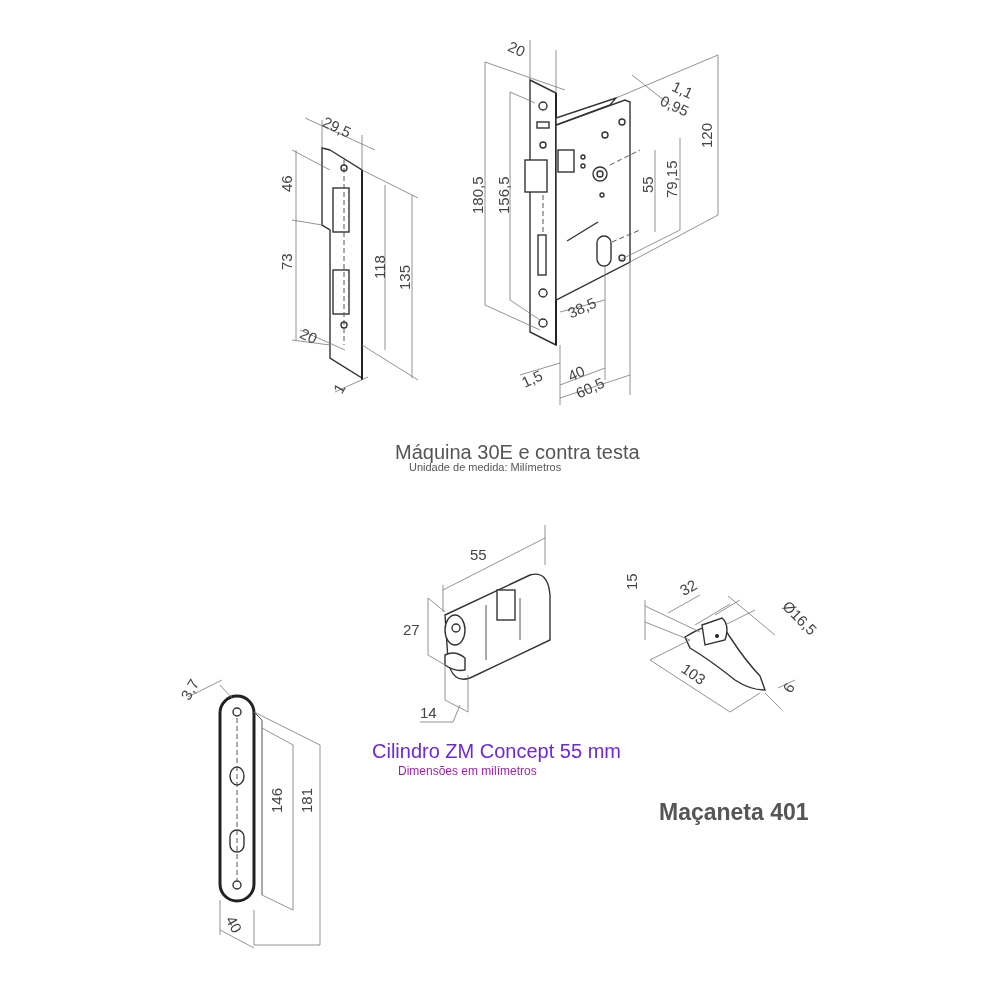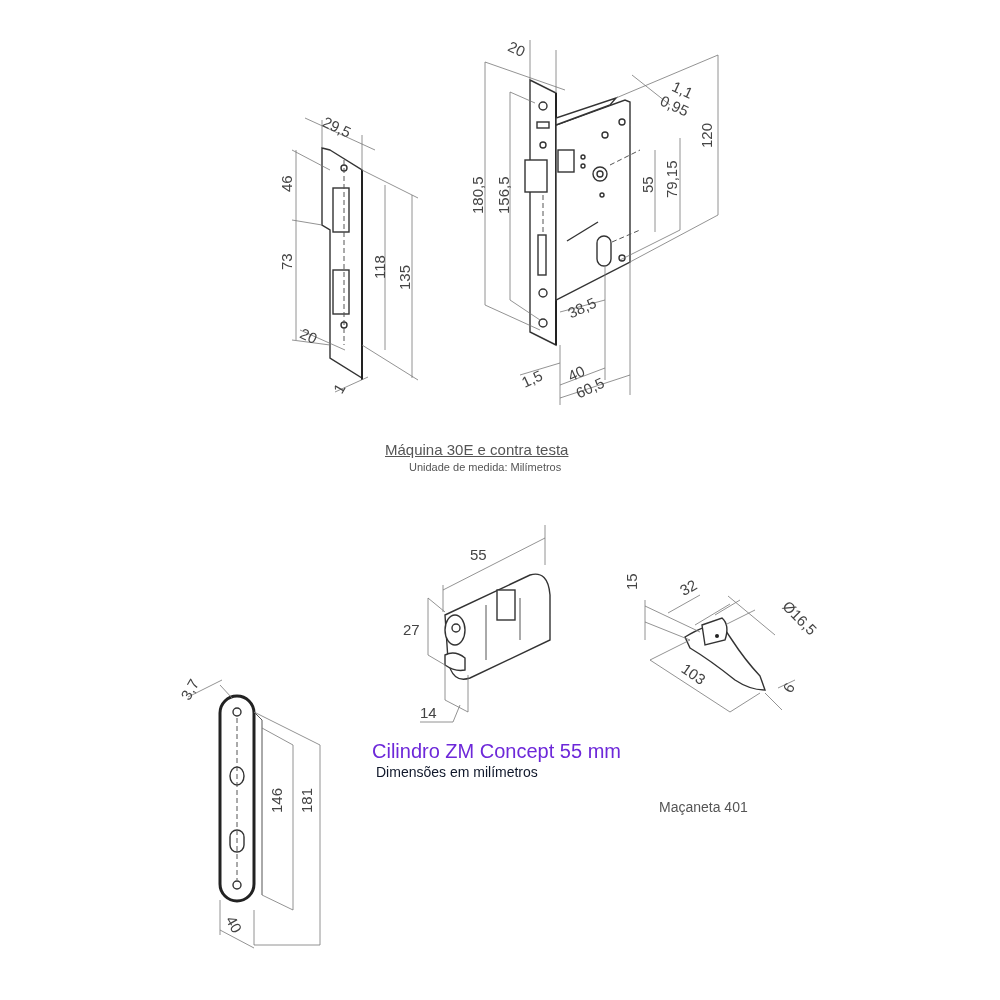--- a/index.html
+++ b/index.html
@@ -185,17 +185,17 @@
     <line class="thin" x1="254" y1="910" x2="254" y2="945"></line>
     <line class="thin" x1="220" y1="930" x2="254" y2="948"></line>
     <line class="thin" x1="254" y1="945" x2="320" y2="945"></line>
   </g>
   <text class="dim" x="180" y="695" transform="rotate(-60 190 690)">3,7</text>
   <text class="dim" x="265" y="810" transform="rotate(-90 275 803)">146</text>
   <text class="dim" x="295" y="810" transform="rotate(-90 305 803)">181</text>
   <text class="dim" x="225" y="930" transform="rotate(60 234 925)">40</text>
 </svg>
 
-<div class="cap" style="left:385px; top:441px; font-size:15px;text-decoration:underline;">Máquina 30E e contra testa</div>
+<div class="cap" style="left:395px; top:441px; font-size:20px;">Máquina 30E e contra testa</div>
 <div class="cap" style="left:409px; top:461px; font-size:11px;">Unidade de medida: Milímetros</div>
 <div class="cap" style="left:372px; top:740px; font-size:20px; color:#6d28d9;">Cilindro ZM Concept 55 mm</div>
-<div class="cap" style="left:376px; top:764px; font-size:14px; color:#0f172a;">Dimensões em milímetros</div>
-<div class="cap" style="left:659px; top:799px; font-size:14px;">Maçaneta 401</div>
+<div class="cap" style="left:398px; top:764px; font-size:12px; color:#a21caf;">Dimensões em milímetros</div>
+<div class="cap" style="left:659px; top:799px; font-size:23px;font-weight:bold;">Maçaneta 401</div>
 
 </body></html>

